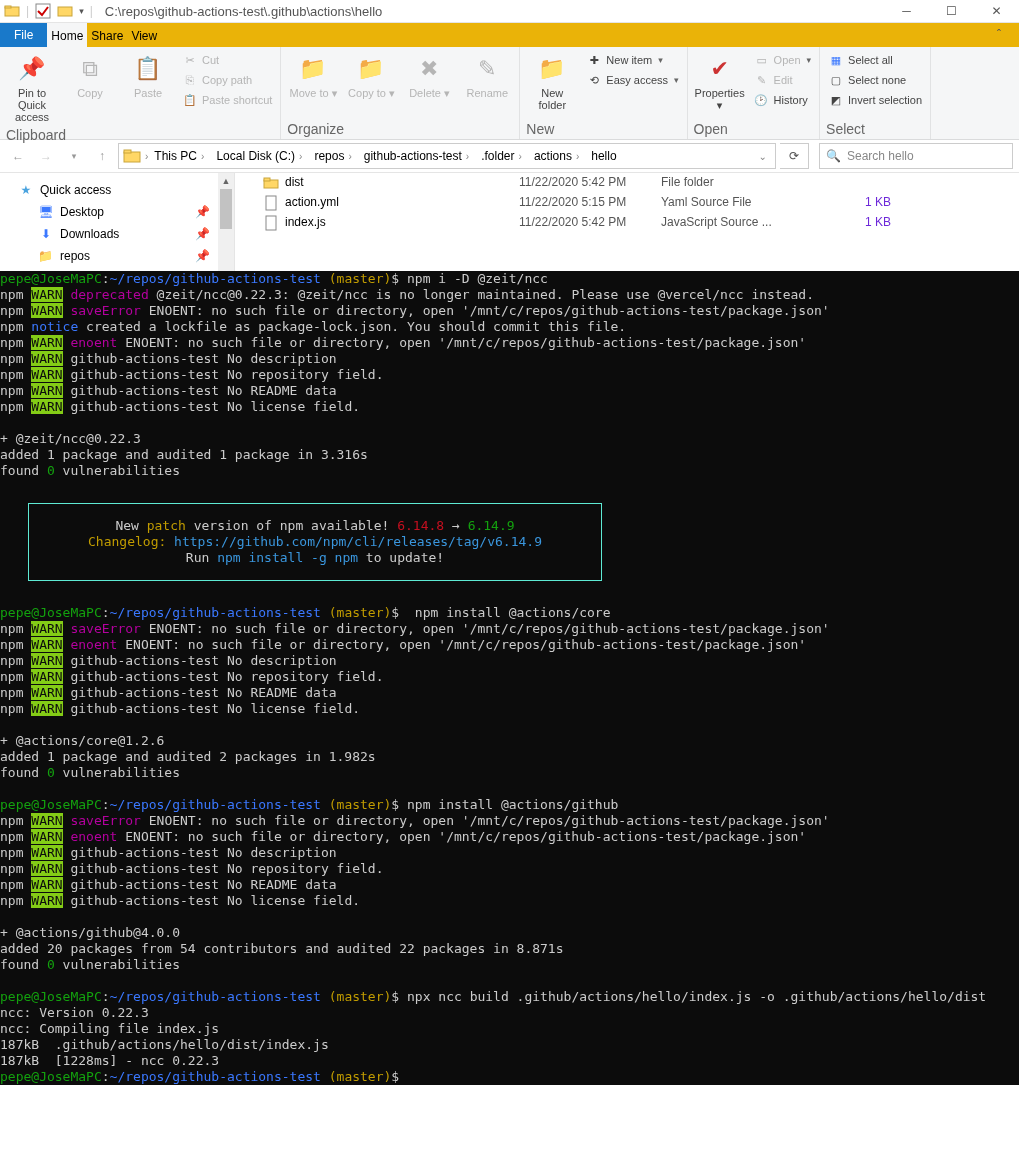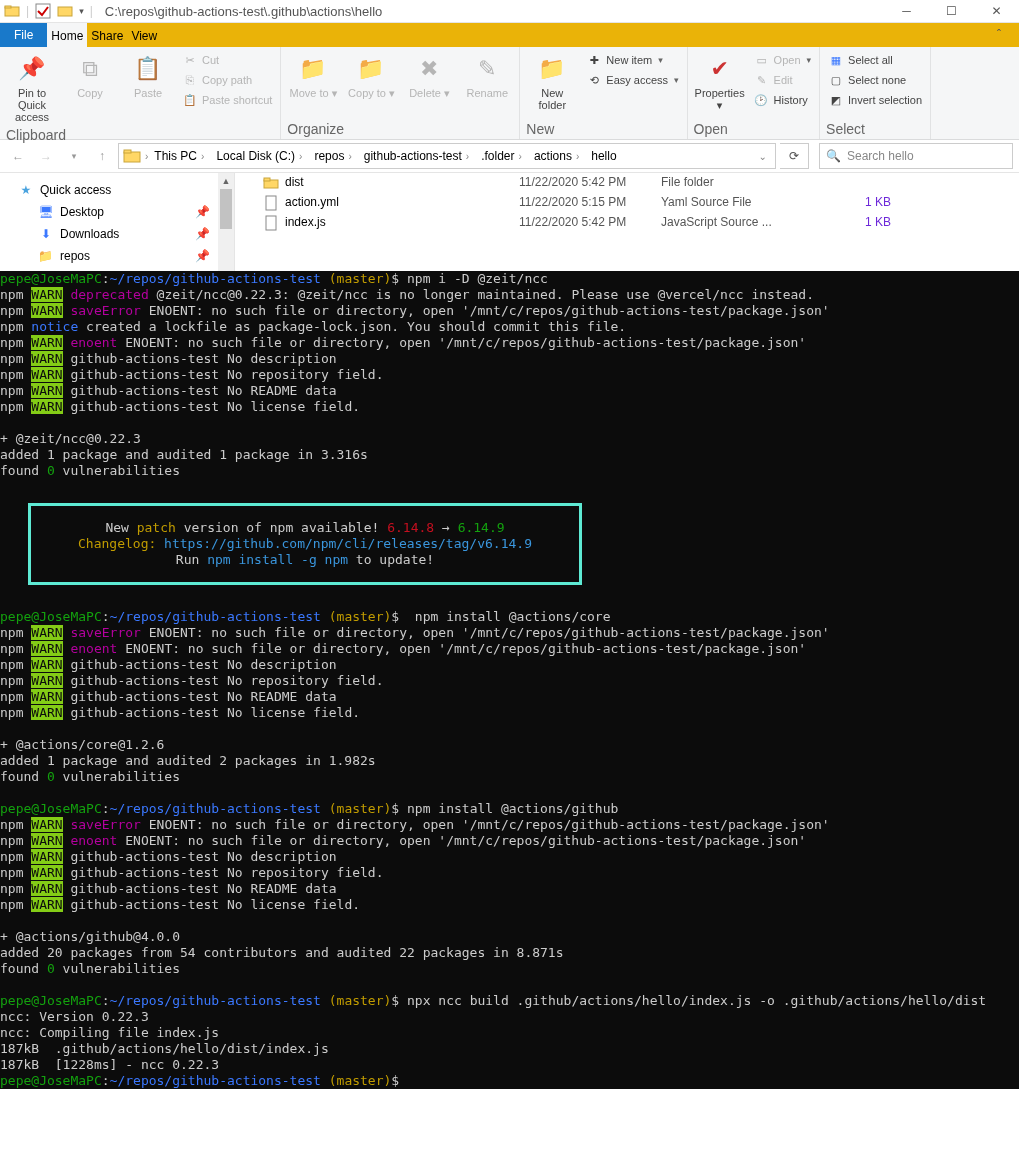--- a/index.html
+++ b/index.html
@@ -49,21 +49,21 @@
 .cols{display:flex;border-bottom:1px solid #e5e5e5;padding:4px 0 4px 28px;font-size:12px;color:#335;position:relative}
 .cols div{padding-right:10px}
 .cols .sortar{position:absolute;left:370px;top:-3px;font-size:9px;color:#666}
 .row{display:flex;padding:2px 0 2px 28px;font-size:12px;align-items:flex-start}
 .row .ic{width:16px;height:16px;margin-right:6px;display:inline-flex;align-items:center;justify-content:center}
 .row .n{width:234px}.row .d{width:142px;color:#555}.row .t{width:160px;color:#555}.row .s{width:70px;color:#6d28d9;text-align:right}
 .cols .n{width:256px}.cols .d{width:142px}.cols .t{width:120px}.cols .s{width:50px}
 
 .term{background:#0c0c0c;color:#cccccc;font-family:Consolas,monospace;font-size:13px;line-height:16px;padding:0;white-space:pre;overflow:hidden;width:1019px}
 .g{color:#13a10e}.b{color:#3b78ff}.y{color:#c19c00}.yh{background:#84cc16;color:#0c0c0c}.m{color:#b4009e}.r{color:#c50f1f}.c{color:#3a96dd}.w{color:#cccccc}
-.box{border:3px solid #5eead4;margin:8px 28px;padding:14px 24px;text-align:center;width:500px}
+.box{border:1px solid #5eead4;margin:8px 28px;padding:14px 36px;text-align:center;width:500px}
 </style>
 </head>
 <body>
 
 <div class="title-bar">
   <div class="qat">
     <span class="icn"><svg viewBox="0 0 16 16">
           <rect x="1" y="4" width="14" height="9" fill="#ffd766" stroke="#caa53b"></rect>
           <rect x="1" y="3" width="6" height="2" fill="#ffd766" stroke="#caa53b"></rect>
         </svg></span>

